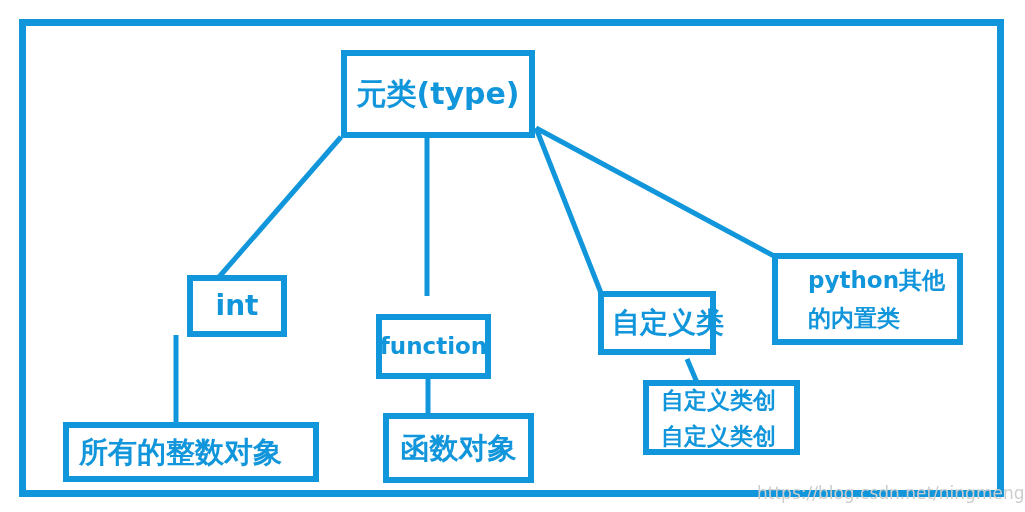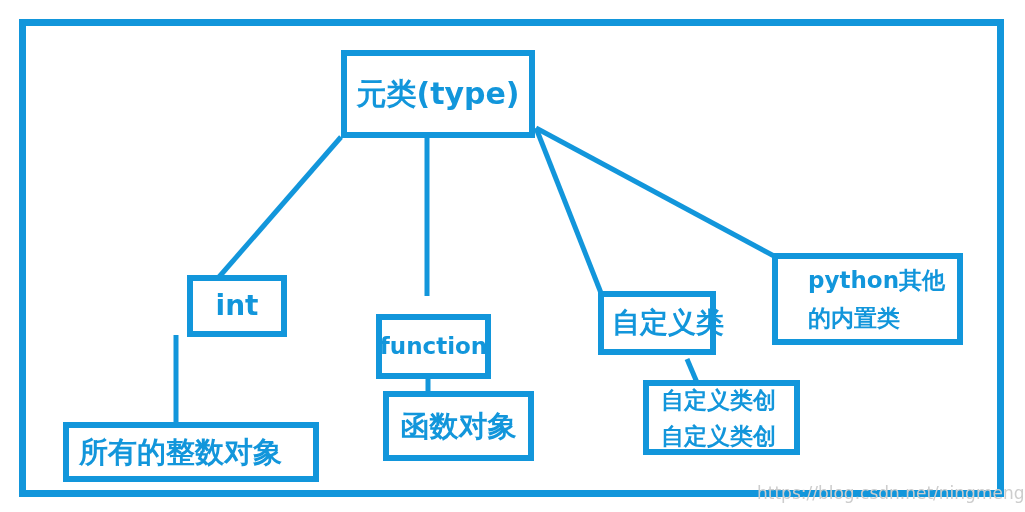--- a/index.html
+++ b/index.html
@@ -46,21 +46,21 @@
     flex-direction:column;
     align-items:flex-start;
     justify-content:center;
   }
   .node-root{left:341px;top:50px;width:194px;height:88px;font-size:30px;}
   .node-int{left:155px;top:275px;width:100px;height:62px;font-size:28px;margin-left:32px;}
   .node-function{left:376px;top:294px;width:115px;height:65px;font-size:23px;margin-top:20px;}
   .node-custom-class{left:572px;top:291px;width:118px;height:64px;font-size:28px;justify-content:flex-start;padding-left:8px;overflow:visible;margin-left:26px;}
   .node-builtin{left:772px;top:253px;width:191px;height:92px;font-size:23px;padding-left:30px;line-height:38px;}
   .node-int-objects{left:63px;top:422px;width:256px;height:60px;font-size:29px;justify-content:flex-start;padding-left:10px;overflow:visible;}
-  .node-function-objects{left:383px;top:391px;width:151px;height:70px;font-size:29px;}
+  .node-function-objects{left:383px;top:413px;width:151px;height:70px;font-size:29px;}
   .node-custom-objects{left:643px;top:380px;width:157px;height:75px;font-size:23px;padding-left:12px;line-height:36px;text-align:center;}
   .watermark{
     position:absolute;
     left:757px;top:483px;
     font-size:17px;
     color:var(--wm);
     z-index:6;
     white-space:nowrap;
     font-weight:normal;
   }

